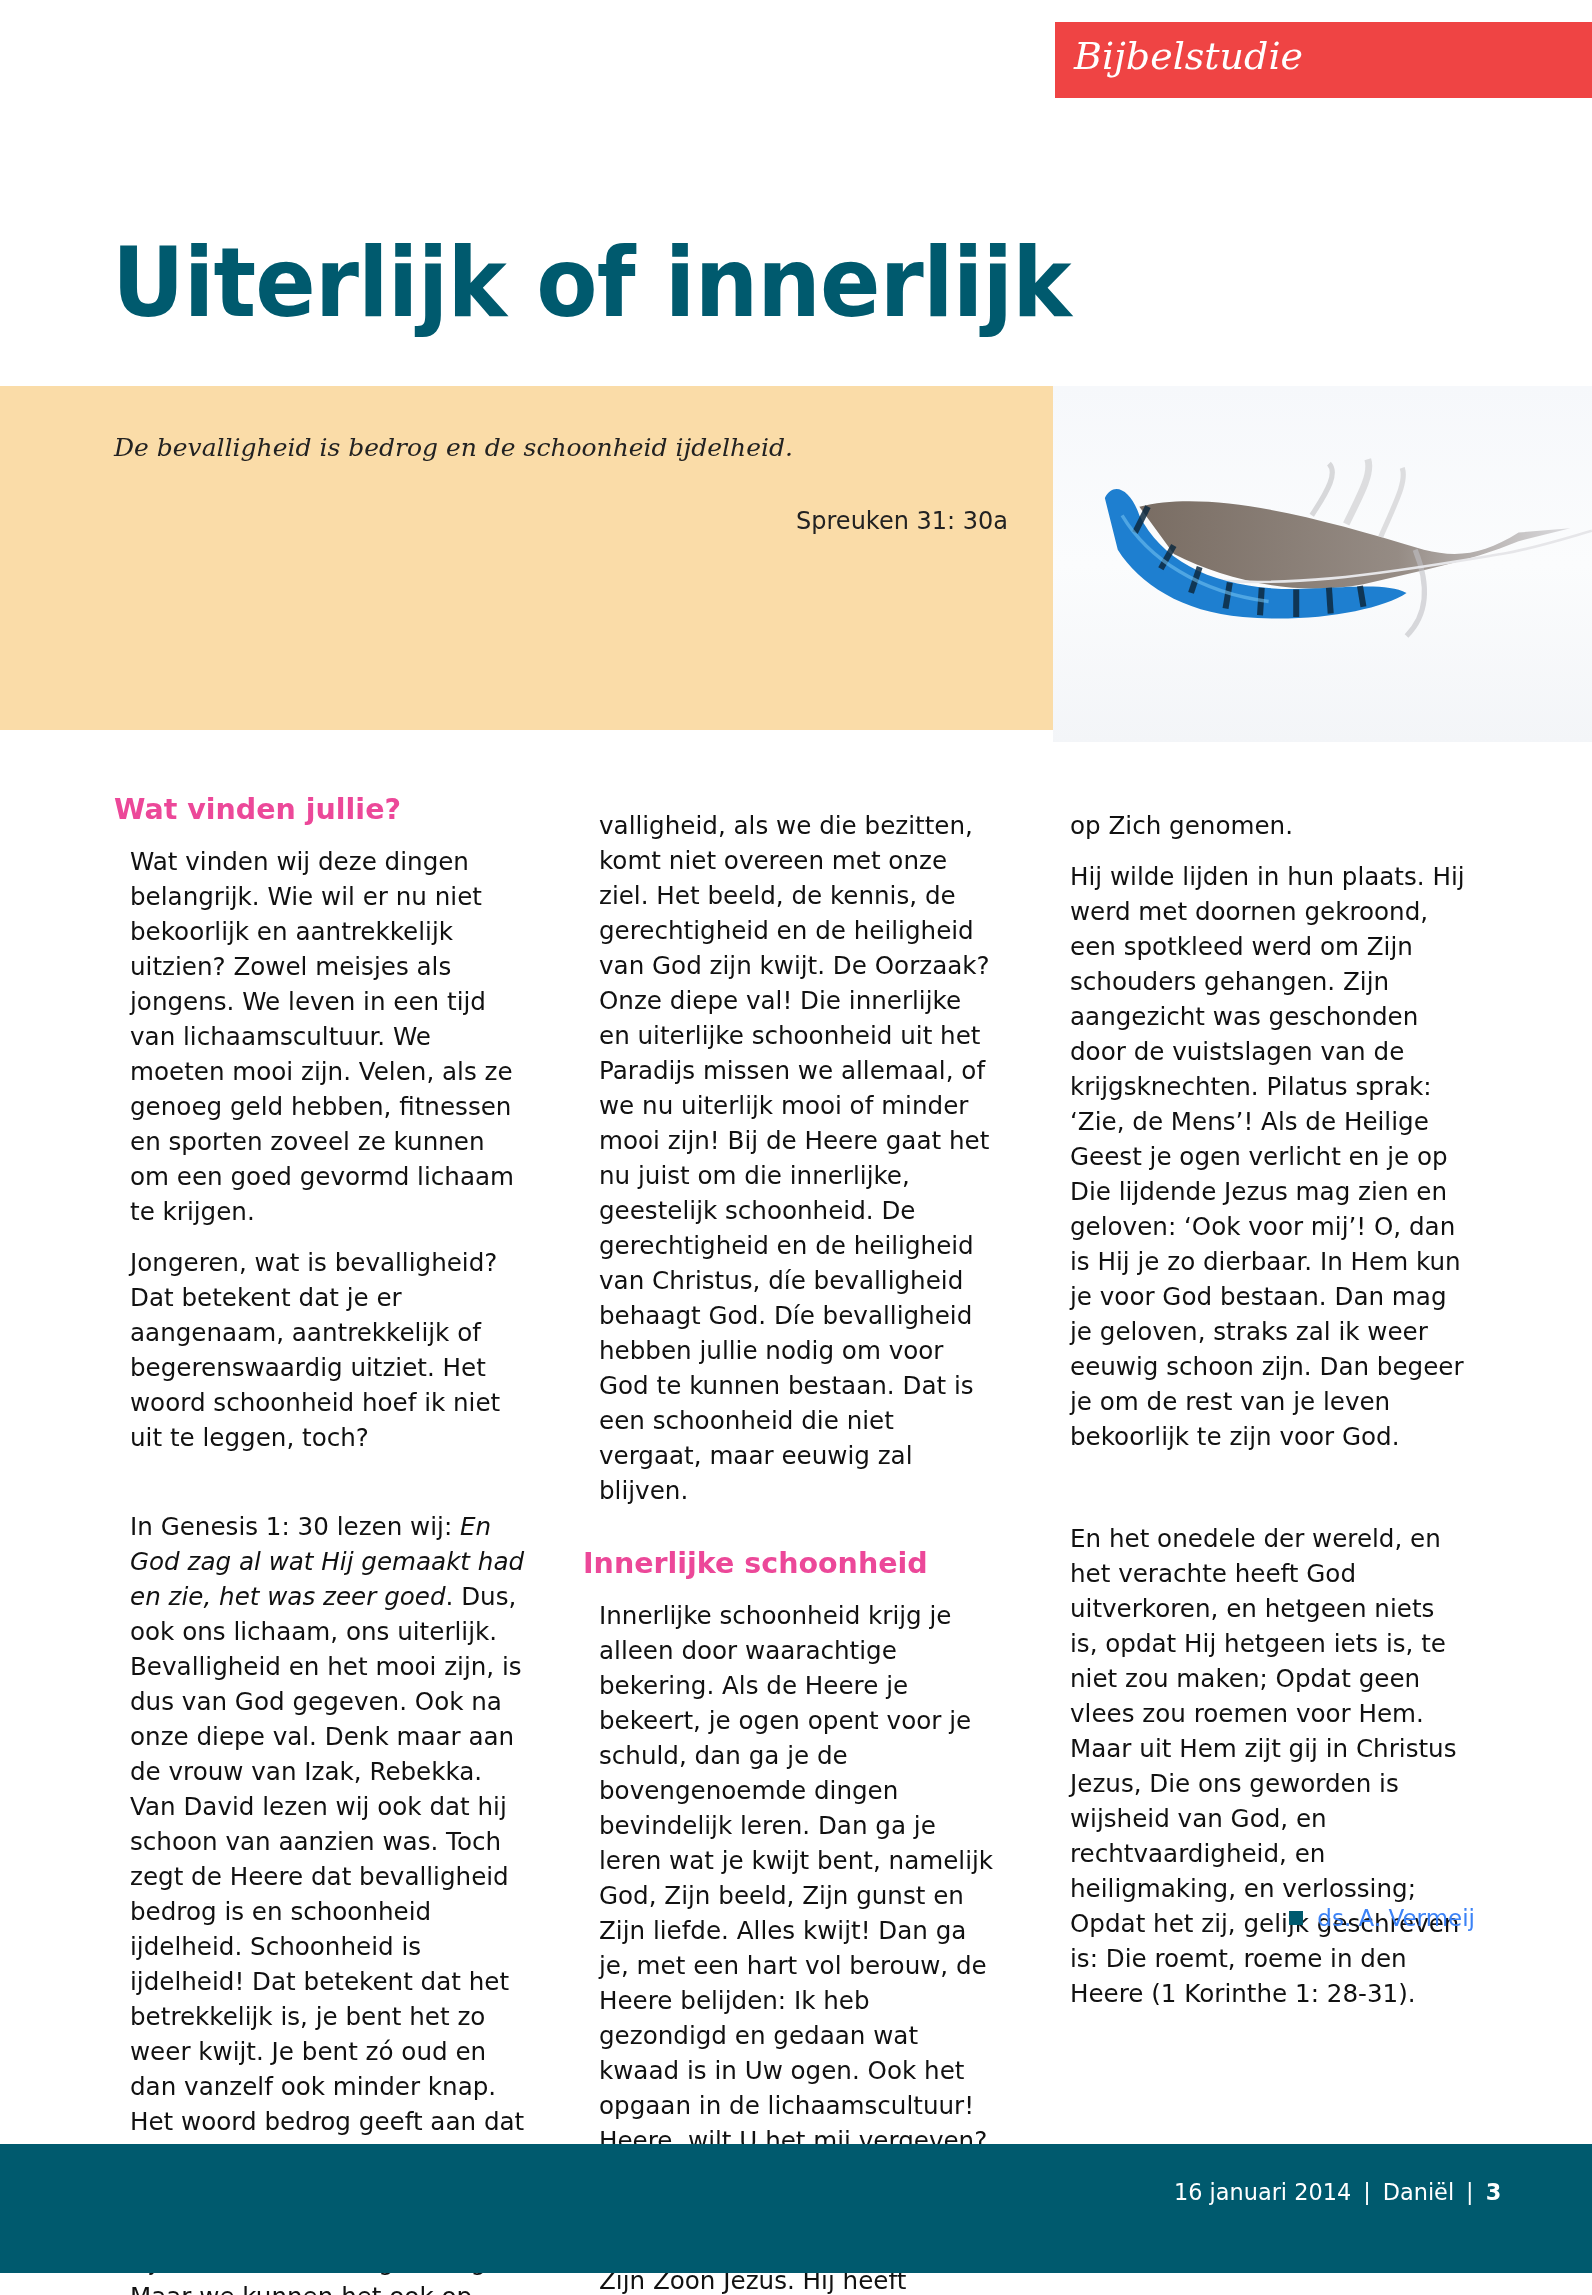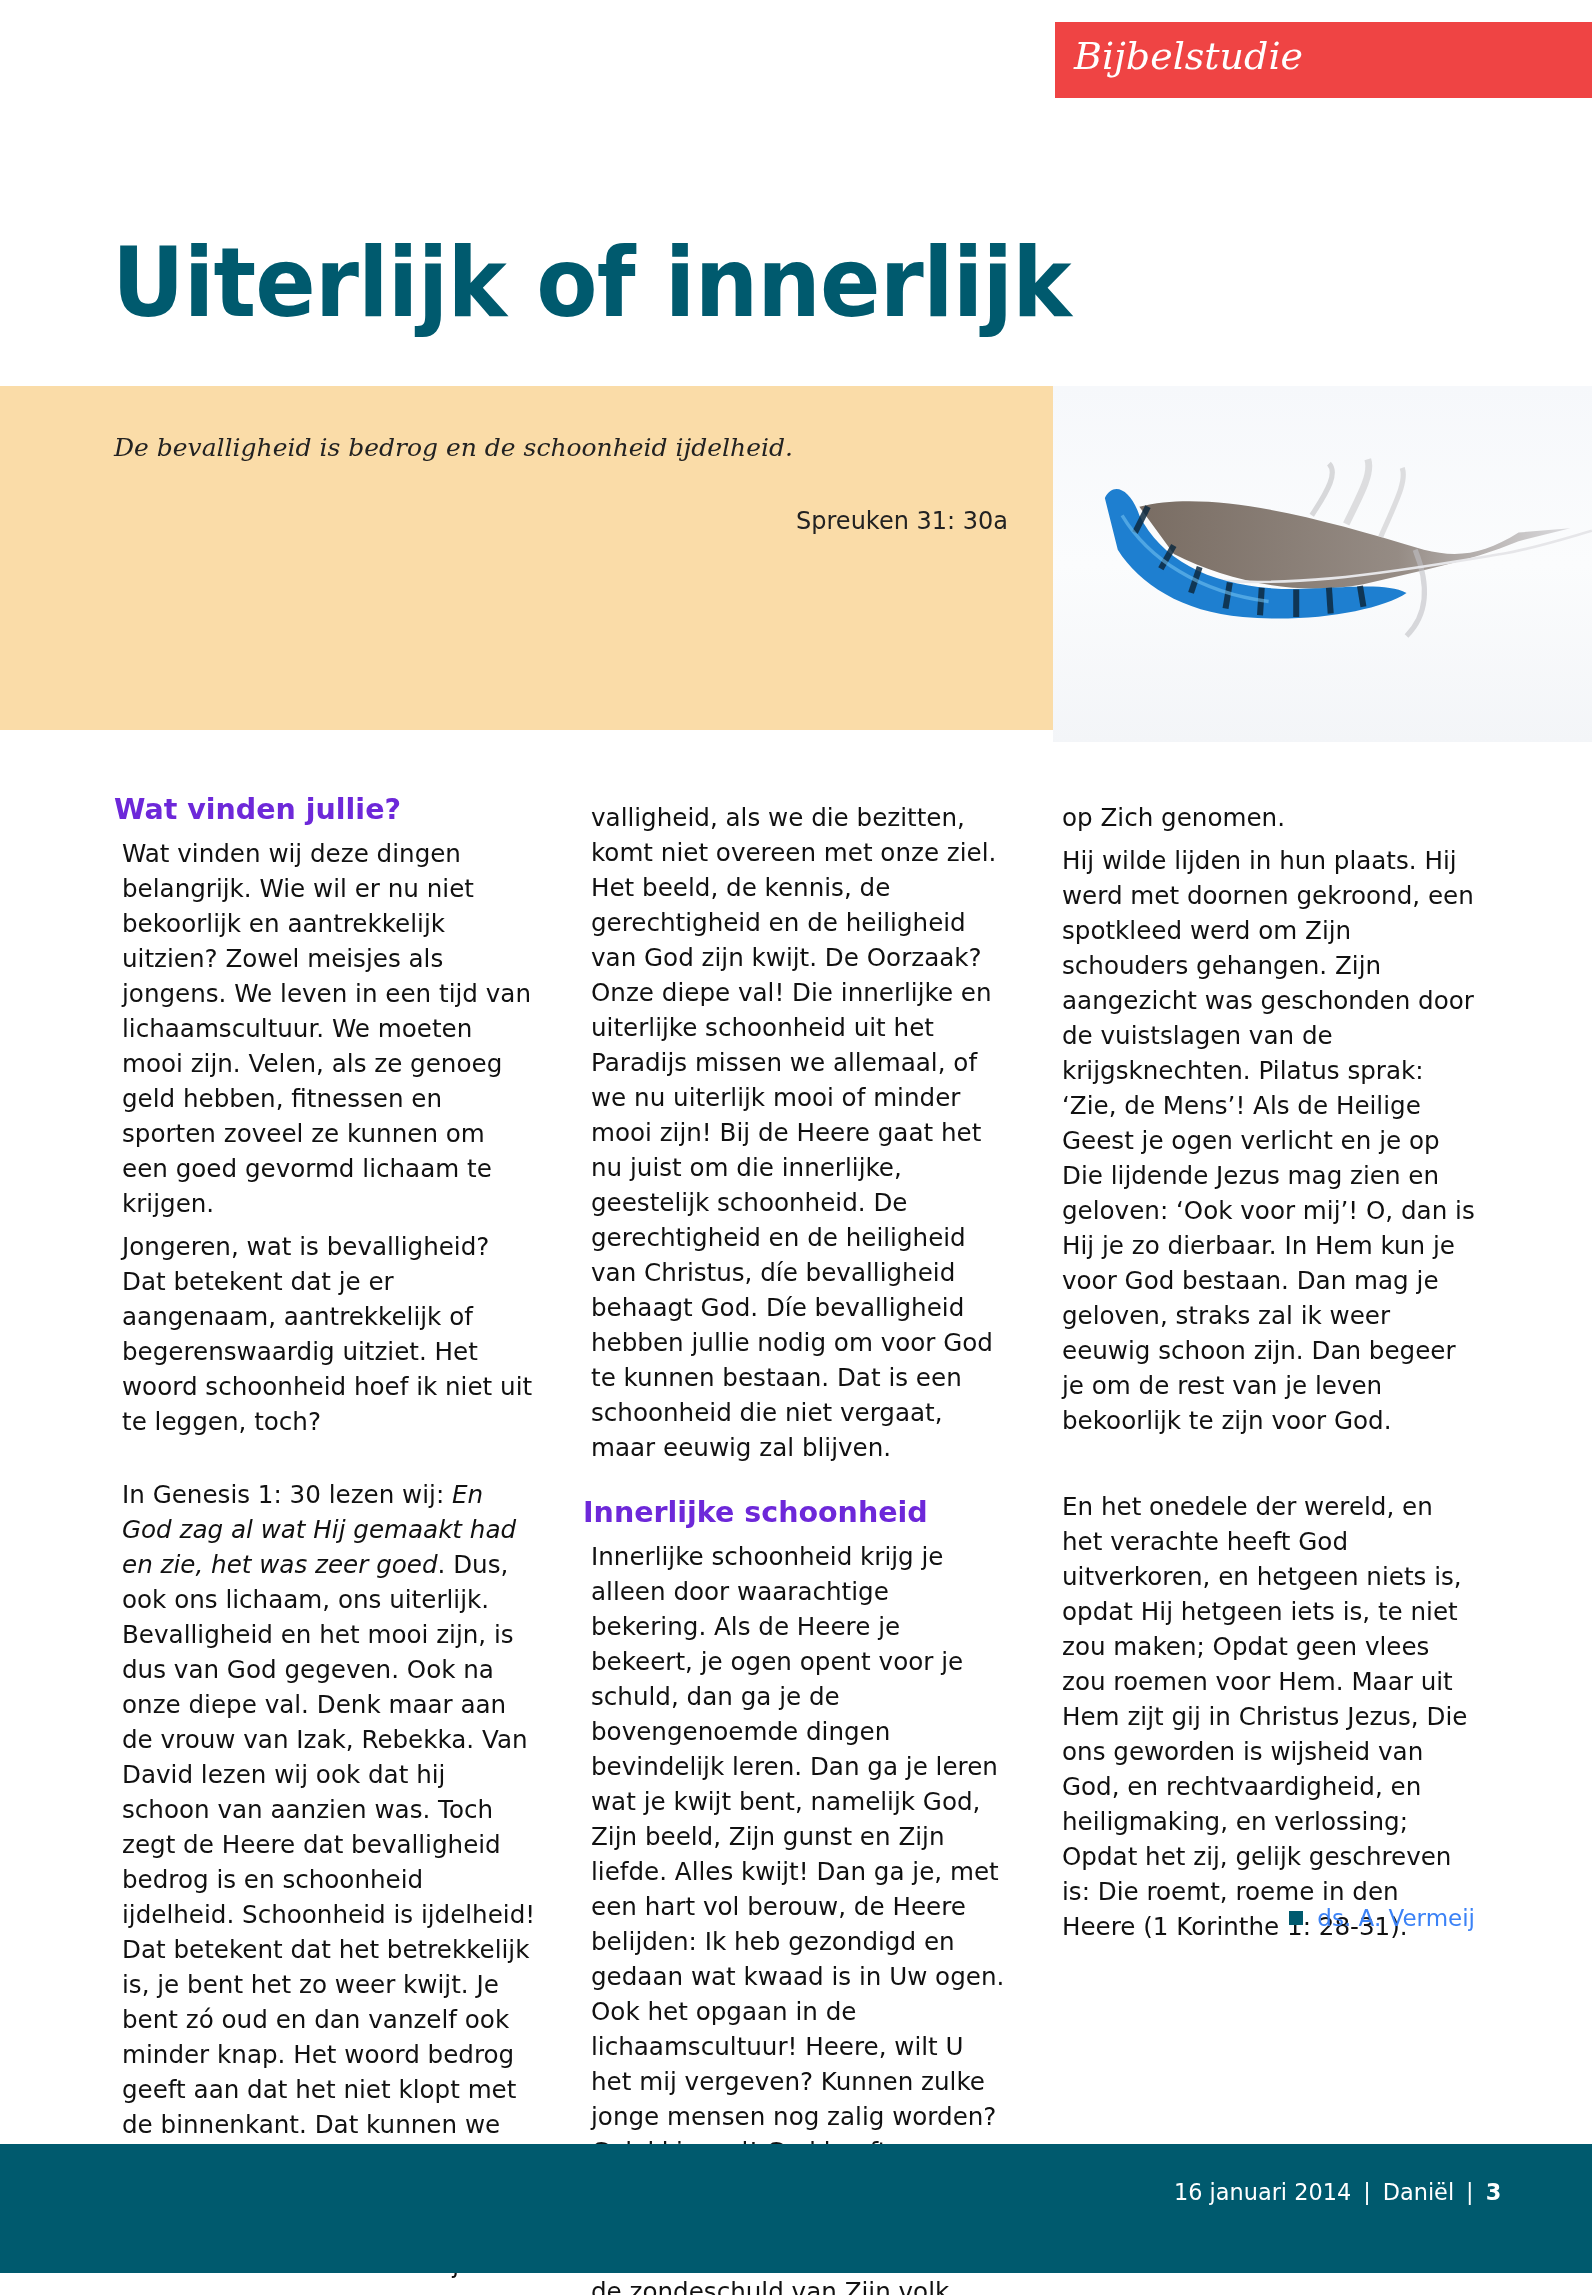--- a/index.html
+++ b/index.html
@@ -17,22 +17,22 @@
   .quote-text { position: absolute; left: 114px; top: 47px; font-family: "DejaVu Serif", "Liberation Serif", serif;
                 font-style: italic; font-size: 25px; color: #222; }
   .quote-ref { position: absolute; right: 45px; top: 121px; font-size: 24px; color: #222; }
   .feather-panel { position: absolute; left: 1053px; top: 386px; width: 539px; height: 356px;
                    background: linear-gradient(180deg, #f6f8fb 0%, #fbfcfd 50%, #f3f5f8 100%); }
   .feather-panel svg { position: absolute; left: 0; top: 0; }
   .col { position: absolute; top: 792px; width: 431px; font-size: 24.6px; line-height: 35px; color: #111; }
   .col1 { left: 114px; }
   .col2 { left: 583px; }
   .col3 { left: 1054px; }
-  .col h2 { margin: 0; color: #6d28d9; font-size: 28.5px; font-weight: bold; line-height: 36px; }
-  .col p { margin: 8px; white-space: pre-line; }
+  .col h2 { margin: 0; color: #ec4899; font-size: 28.5px; font-weight: bold; line-height: 36px; }
+  .col p { margin: 16px; white-space: pre-line; }
   .col .gap { height: 35px; }
   .col .h-gap { height: 22.4px; }
   em { font-style: italic; }
   .author { position: absolute; left: 1049px; top: 1905px; width: 426px; text-align: right; font-size: 23px; color: #3b82f6; }
   .author .sq { display: inline-block; width: 14px; height: 14px; background: #005a6e; margin-right: 14px; vertical-align: 0.9px; }
   .footer { position: absolute; left: 0; top: 2144px; width: 1592px; height: 129px; background: #005a6e; }
   .footer-text { position: absolute; left: 1174px; top: 35px; color: #fff; font-size: 22.4px; white-space: nowrap; }
   .footer-text .sep { margin: 0 12px; }
   .footer-text .pg { font-weight: bold; }
 </style>

